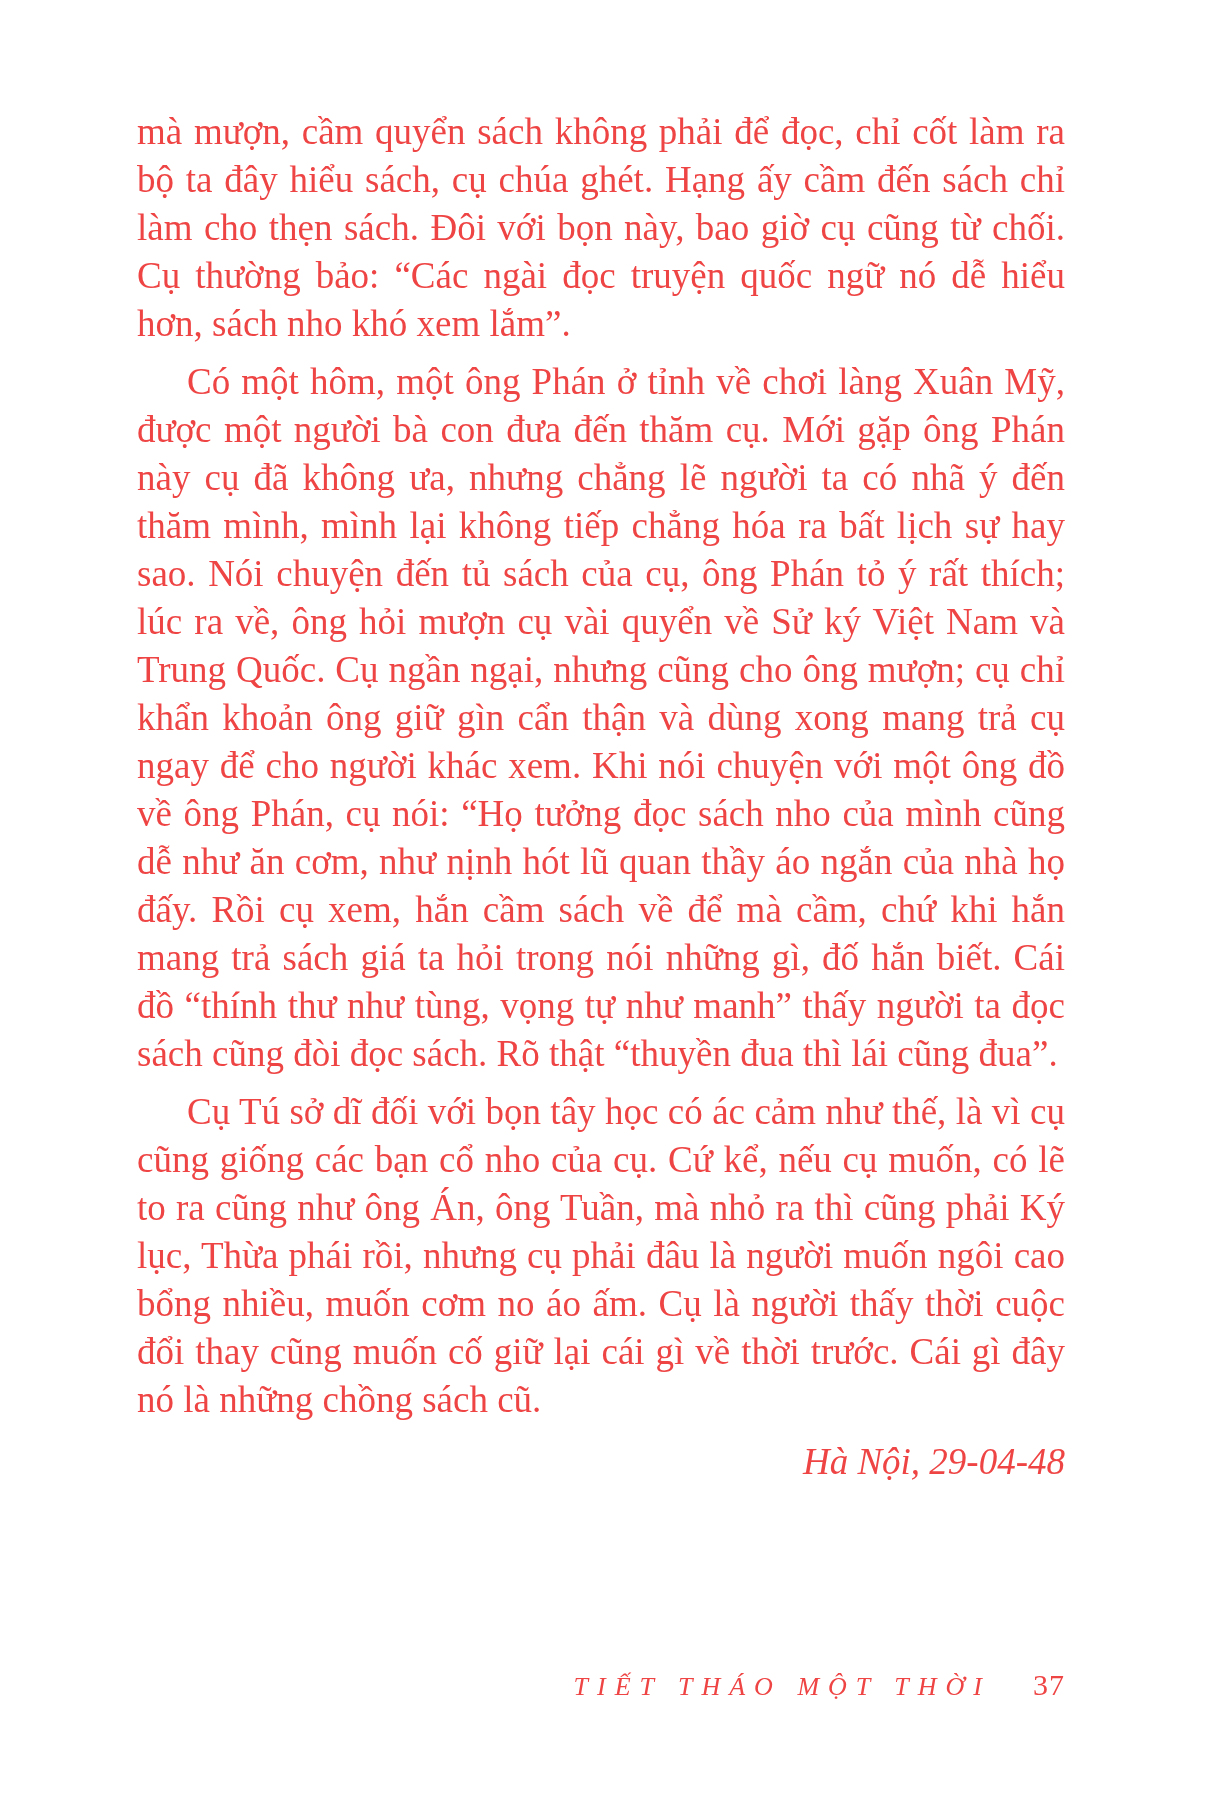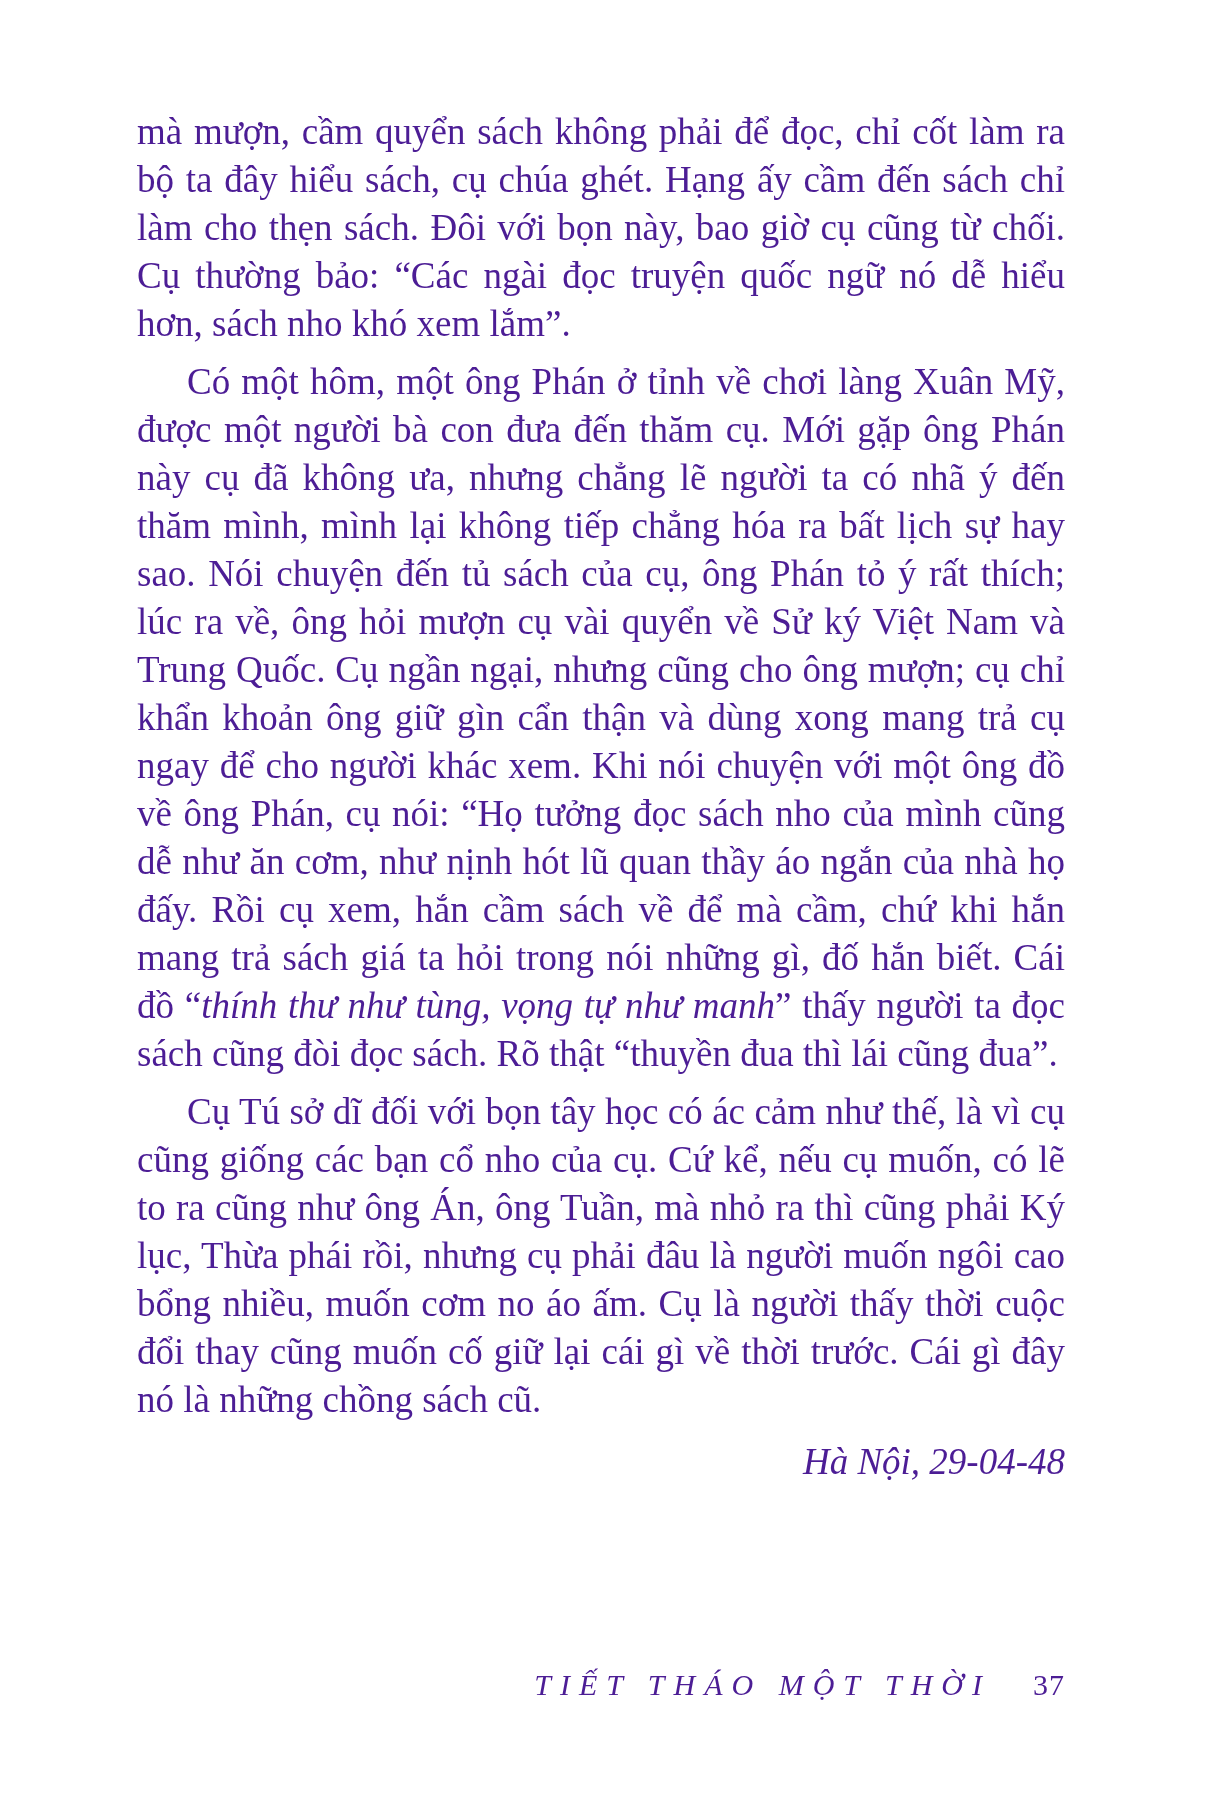--- a/index.html
+++ b/index.html
@@ -7,59 +7,58 @@
     padding: 0;
     background: #ffffff;
   }
   .page {
     position: relative;
     width: 1221px;
     height: 1812px;
     background: #ffffff;
     overflow: hidden;
     font-family: "Liberation Serif", serif;
-    color: #4c1d95;
+    color: #ef4444;
   }
   .text-block {
     position: absolute;
     left: 137px;
     top: 108px;
     width: 928px;
     font-size: 37px;
     line-height: 48px;
     text-align: justify;
   }
   .text-block p {
     margin: 0 0 10px 0;
   }
   .text-block p.indent {
     text-indent: 50px;
   }
   .italic {
-    font-style: italic;
   }
   .dateline {
     margin-top: 14px;
     text-align: right;
     font-style: italic;
     font-size: 37px;
   }
   .footer {
     position: absolute;
     left: 137px;
     top: 1668px;
     width: 928px;
     display: flex;
     justify-content: flex-end;
     align-items: baseline;
     gap: 42px;
   }
   .running-title {
     font-style: italic;
-    font-size: 30px;
+    font-size: 26px;
     letter-spacing: 9px;
     font-weight: 500;
   }
   .page-number {
     font-size: 30px;
     letter-spacing: 1px;
   }
 </style>
 </head>
 <body>

